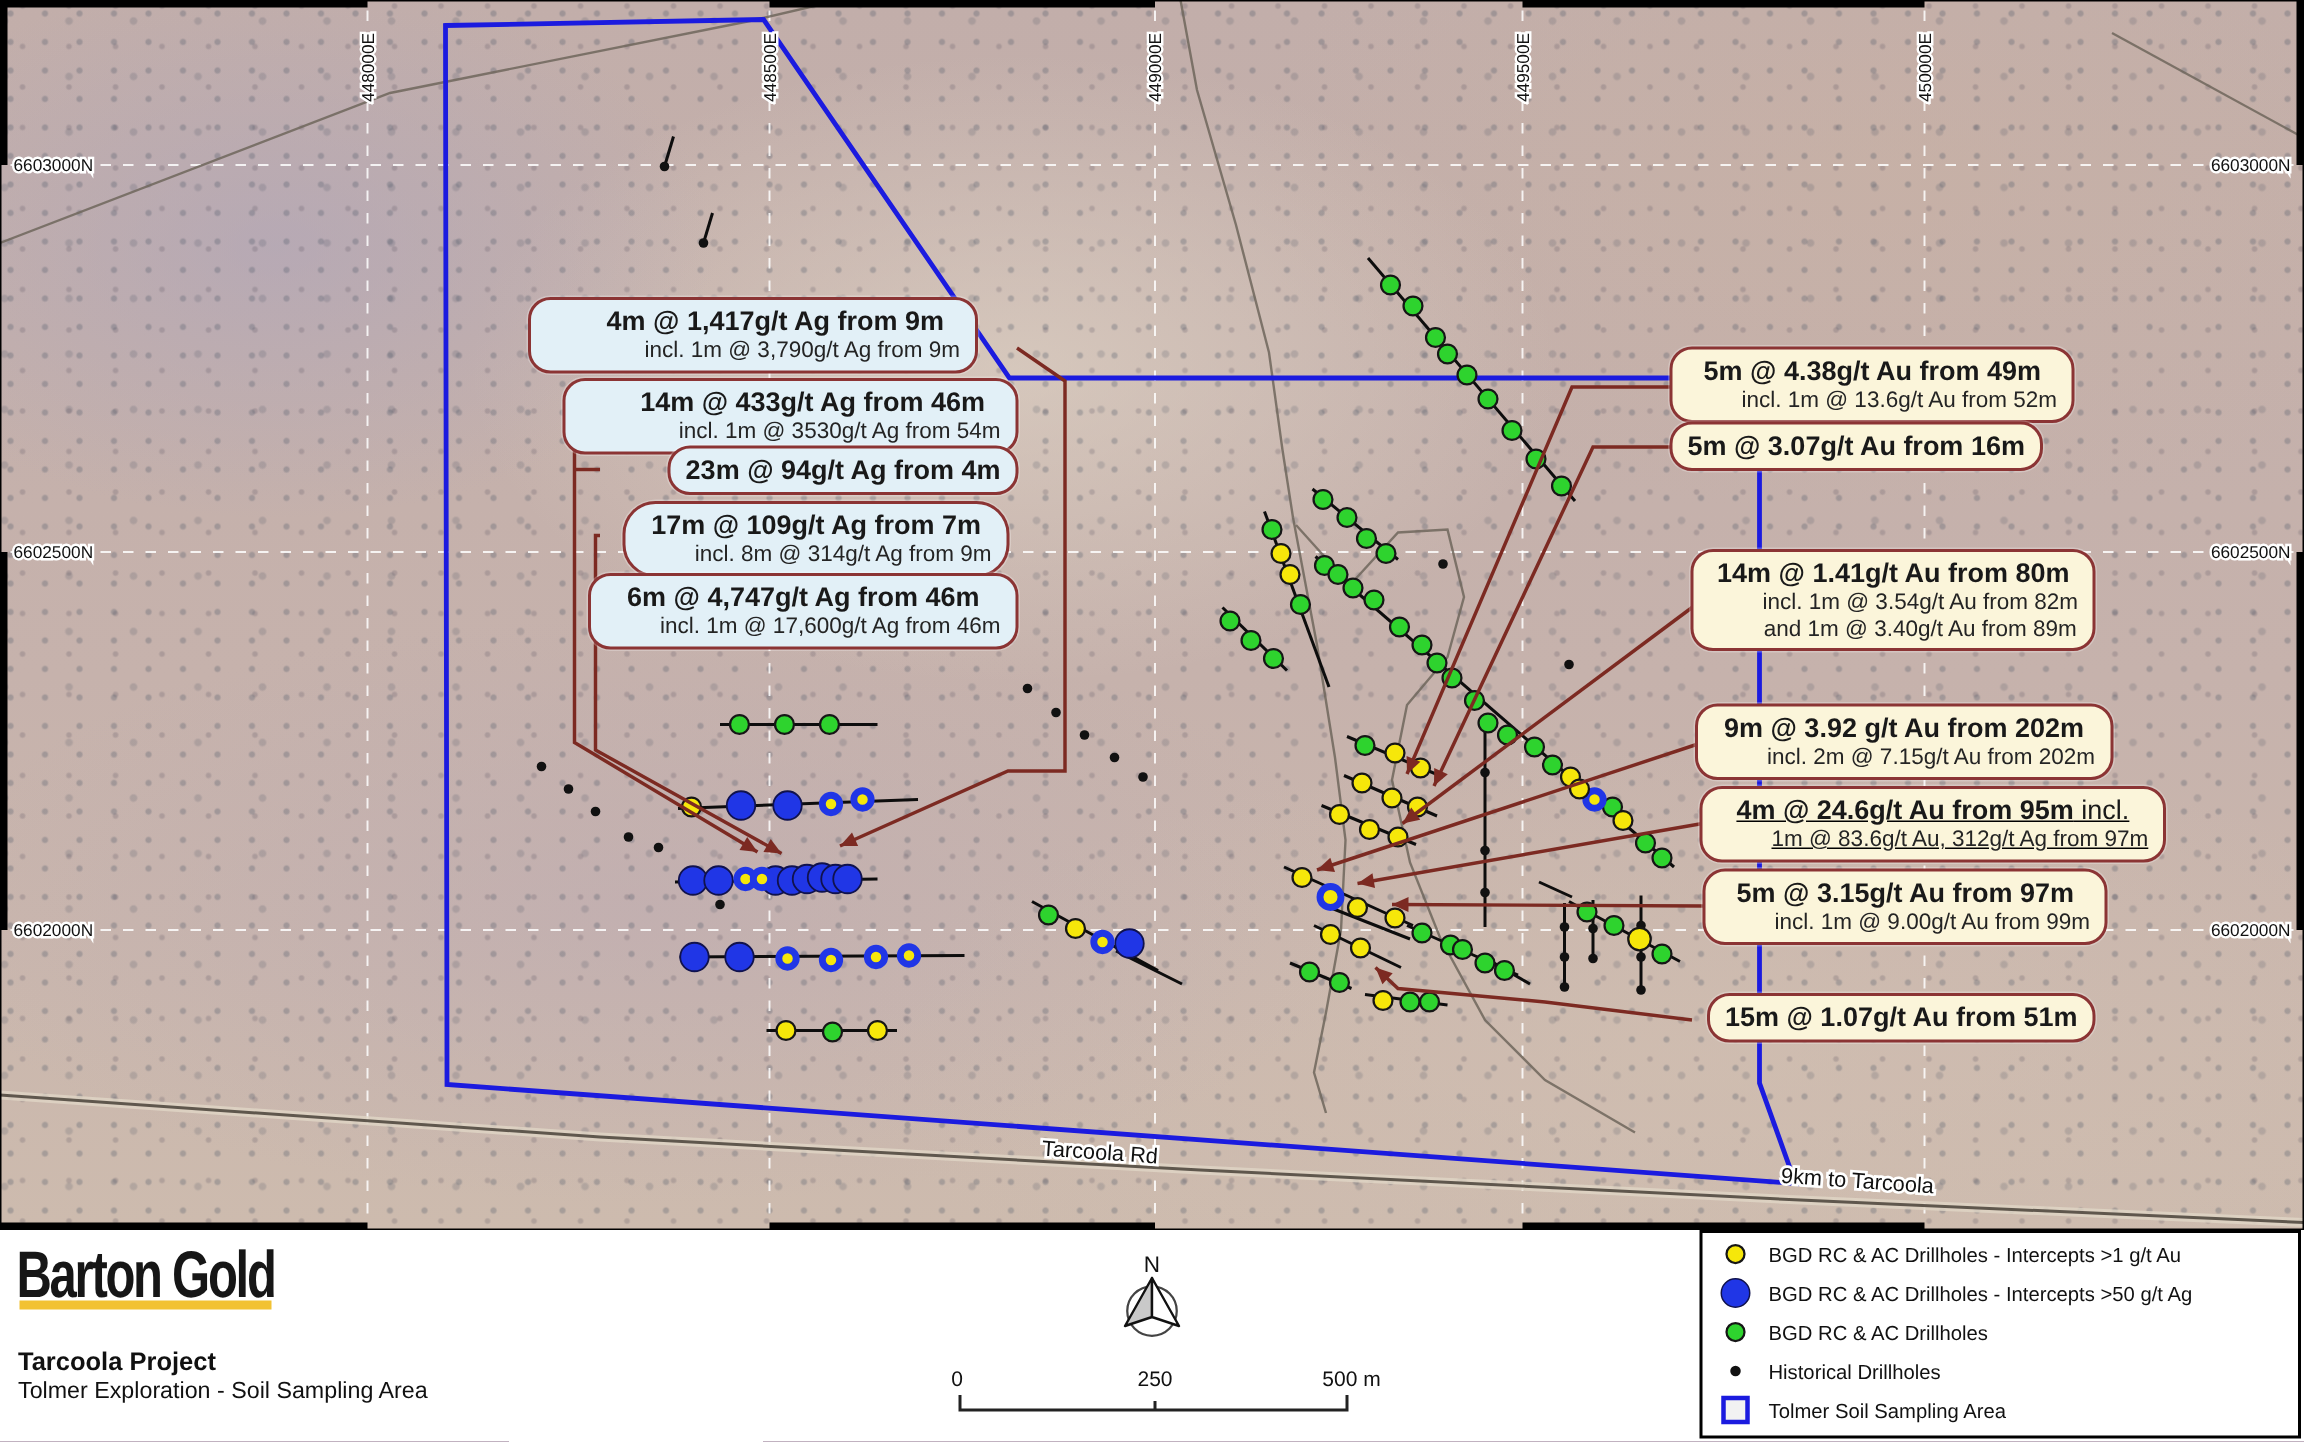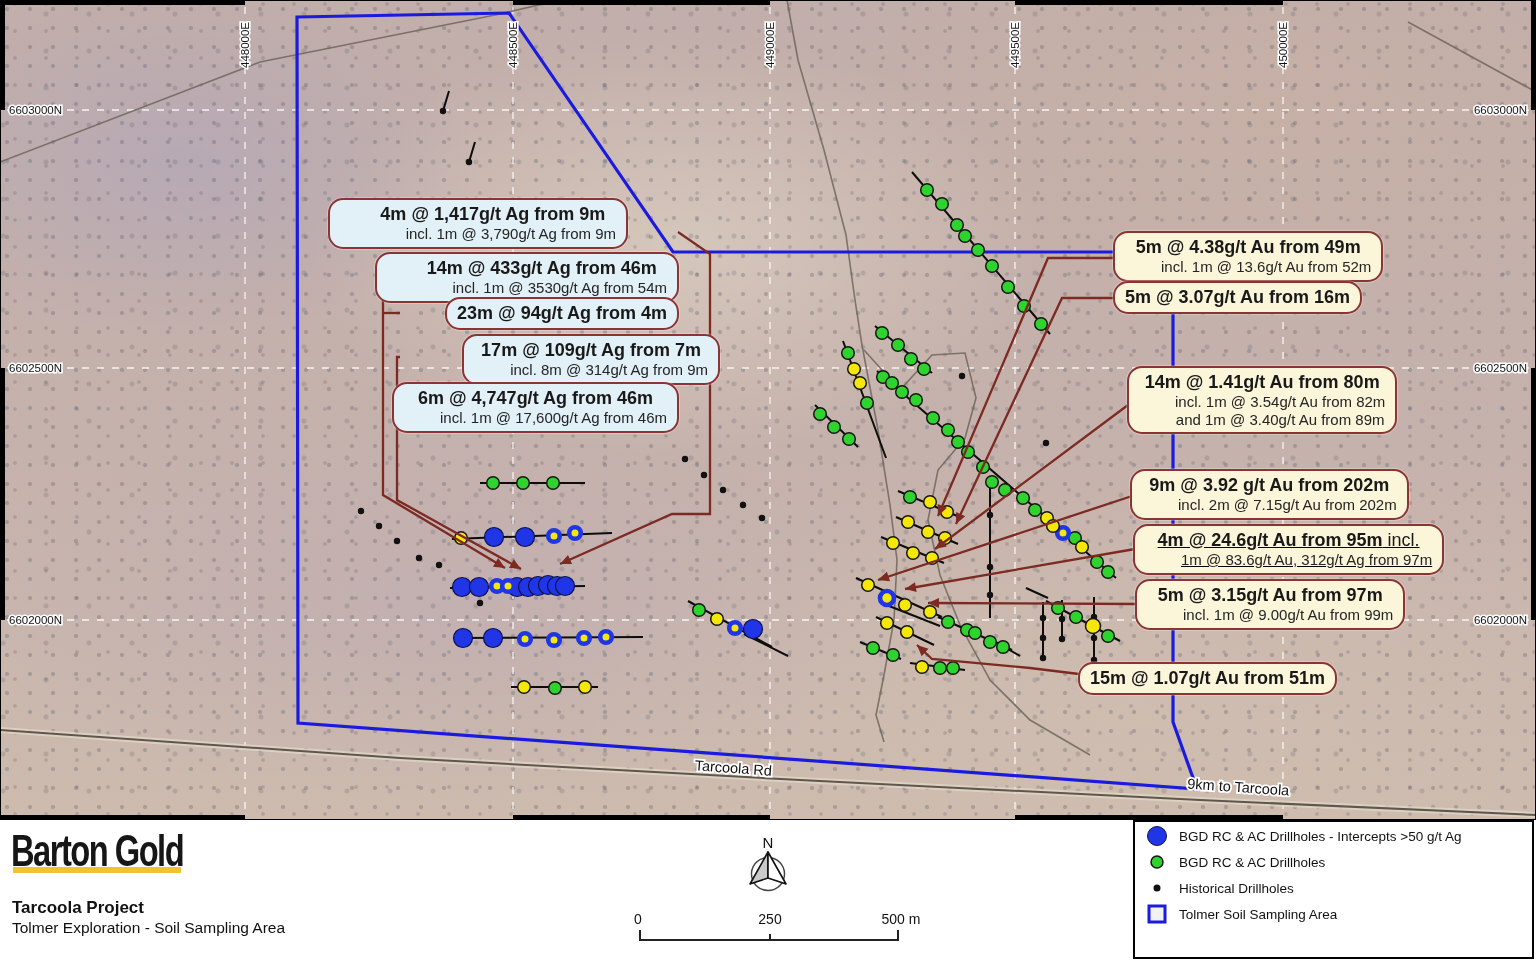--- a/index.html
+++ b/index.html
@@ -257,32 +257,32 @@
         <text x="9" y="114" paint-order="stroke" stroke="#fff" stroke-width="3.2" fill="#111" font-size="11.5" font-family="Liberation Sans,sans-serif">6603000N</text>
         <text x="1527" y="114" text-anchor="end" paint-order="stroke" stroke="#fff" stroke-width="3.2" fill="#111" font-size="11.5" font-family="Liberation Sans,sans-serif">6603000N</text>
         <text x="9" y="372" paint-order="stroke" stroke="#fff" stroke-width="3.2" fill="#111" font-size="11.5" font-family="Liberation Sans,sans-serif">6602500N</text>
         <text x="1527" y="372" text-anchor="end" paint-order="stroke" stroke="#fff" stroke-width="3.2" fill="#111" font-size="11.5" font-family="Liberation Sans,sans-serif">6602500N</text>
         <text x="9" y="624" paint-order="stroke" stroke="#fff" stroke-width="3.2" fill="#111" font-size="11.5" font-family="Liberation Sans,sans-serif">6602000N</text>
         <text x="1527" y="624" text-anchor="end" paint-order="stroke" stroke="#fff" stroke-width="3.2" fill="#111" font-size="11.5" font-family="Liberation Sans,sans-serif">6602000N</text>
         <text transform="translate(733,773) rotate(4)" text-anchor="middle" font-size="14.5" fill="#111" paint-order="stroke" stroke="#fff" stroke-width="3.6" font-family="Liberation Sans,sans-serif">Tarcoola Rd</text>
         <text transform="translate(1238,792) rotate(4)" text-anchor="middle" font-size="14.5" fill="#111" paint-order="stroke" stroke="#fff" stroke-width="3.6" font-family="Liberation Sans,sans-serif">9km to Tarcoola</text>
       </svg>
     <div id="callouts">
-        <div class="callout" style="background: rgb(226, 240, 247); top: 198px; right: 908px; padding-left: 40px;">
+        <div class="callout" style="background: rgb(226, 240, 247); top: 198px; right: 884px; padding-left: 40px;">
           <div class="t">4m @ 1,417g/t Ag from 9m</div>
           <div class="s">incl. 1m @ 3,790g/t Ag from 9m</div>
         </div>
         <div class="callout" style="background: rgb(226, 240, 247); top: 252px; right: 857px; padding-left: 40px;">
           <div class="t">14m @ 433g/t Ag from 46m</div>
           <div class="s">incl. 1m @ 3530g/t Ag from 54m</div>
         </div>
         <div class="callout" style="background: rgb(226, 240, 247); top: 297px; right: 857px;">
           <div class="t">23m @ 94g/t Ag from 4m</div>
         </div>
-        <div class="callout" style="background: rgb(226, 240, 247); top: 334px; right: 816px;">
+        <div class="callout" style="background: rgb(226, 240, 247); top: 334px; right: 863px; border-radius: 22px;">
           <div class="t">17m @ 109g/t Ag from 7m</div>
           <div class="s">incl. 8m @ 314g/t Ag from 9m</div>
         </div>
         <div class="callout" style="background: rgb(226, 240, 247); top: 382px; right: 857px;">
           <div class="t">6m @ 4,747g/t Ag from 46m</div>
           <div class="s">incl. 1m @ 17,600g/t Ag from 46m</div>
         </div>
         <div class="callout" style="background: rgb(251, 245, 218); top: 231px; left: 1113px;">
           <div class="t">5m @ 4.38g/t Au from 49m</div>
           <div class="s">incl. 1m @ 13.6g/t Au from 52m</div>
@@ -300,21 +300,21 @@
           <div class="s">incl. 2m @ 7.15g/t Au from 202m</div>
         </div>
         <div class="callout" style="background: rgb(251, 245, 218); top: 524px; left: 1133px; text-decoration: underline;">
           <div class="t">4m @ 24.6g/t Au from 95m<span class="sfx"> incl.</span></div>
           <div class="s">1m @ 83.6g/t Au, 312g/t Ag from 97m</div>
         </div>
         <div class="callout" style="background: rgb(251, 245, 218); top: 579px; left: 1135px;">
           <div class="t">5m @ 3.15g/t Au from 97m</div>
           <div class="s">incl. 1m @ 9.00g/t Au from 99m</div>
         </div>
-        <div class="callout" style="background: rgb(251, 245, 218); top: 662px; left: 1078px;">
+        <div class="callout" style="background: rgb(251, 245, 218); top: 662px; left: 1138px;">
           <div class="t">15m @ 1.07g/t Au from 51m</div>
         </div>
       </div>
   </div>
   <div id="footer">
     <div id="logo">Barton Gold</div>
     <div id="logo-bar" style="background: rgb(242, 194, 51);"></div>
     <div id="proj1">Tarcoola Project</div>
     <div id="proj2">Tolmer Exploration - Soil Sampling Area</div>
     <svg id="footer-svg" width="1130" height="141">
@@ -324,20 +324,28 @@
         <text x="768" y="28" text-anchor="middle" font-size="15" fill="#111" font-family="Liberation Sans,sans-serif">N</text>
         <path d="M640,110 L640,120 L898,120 L898,110 M770,114 L770,120" fill="none" stroke="#222" stroke-width="2"></path>
         <text x="638" y="104" text-anchor="middle" font-size="14" fill="#111" font-family="Liberation Sans,sans-serif">0</text>
         <text x="770" y="104" text-anchor="middle" font-size="14" fill="#111" font-family="Liberation Sans,sans-serif">250</text>
         <text x="901" y="104" text-anchor="middle" font-size="14" fill="#111" font-family="Liberation Sans,sans-serif">500 m</text>
       </svg>
     <div id="legend">
         <div class="lg-row">
           <span class="lg-ic">
             <svg width="26" height="24">
+              <circle cx="13" cy="12" r="6" fill="#f6e70a" stroke="#161616" stroke-width="1.5"></circle>
+            </svg>
+          </span>
+          <span class="lg-tx">BGD RC &amp; AC Drillholes - Intercepts &gt;1 g/t Au</span>
+        </div>
+        <div class="lg-row">
+          <span class="lg-ic">
+            <svg width="26" height="24">
               <circle cx="13" cy="12" r="9.5" fill="#2036e6" stroke="#10124d" stroke-width="1"></circle>
             </svg>
           </span>
           <span class="lg-tx">BGD RC &amp; AC Drillholes - Intercepts &gt;50 g/t Ag</span>
         </div>
         <div class="lg-row">
           <span class="lg-ic">
             <svg width="26" height="24">
               <circle cx="13" cy="12" r="6" fill="#2ed32e" stroke="#161616" stroke-width="1.5"></circle>
             </svg>

